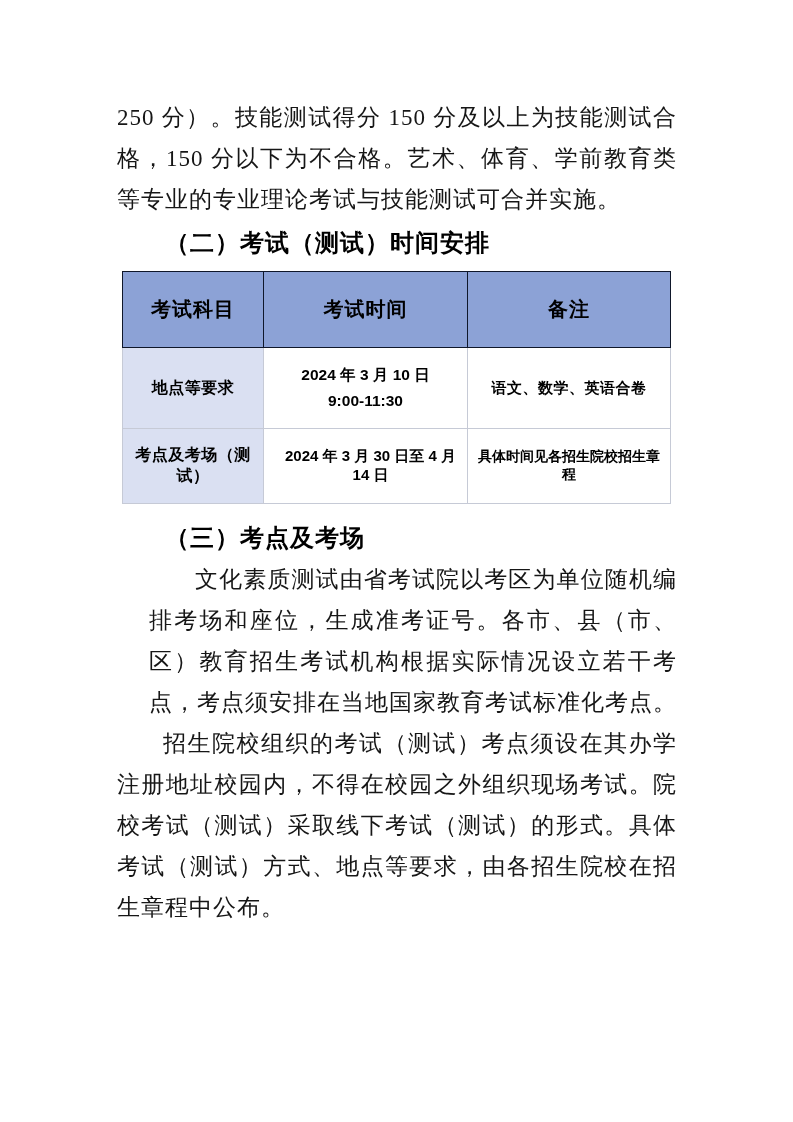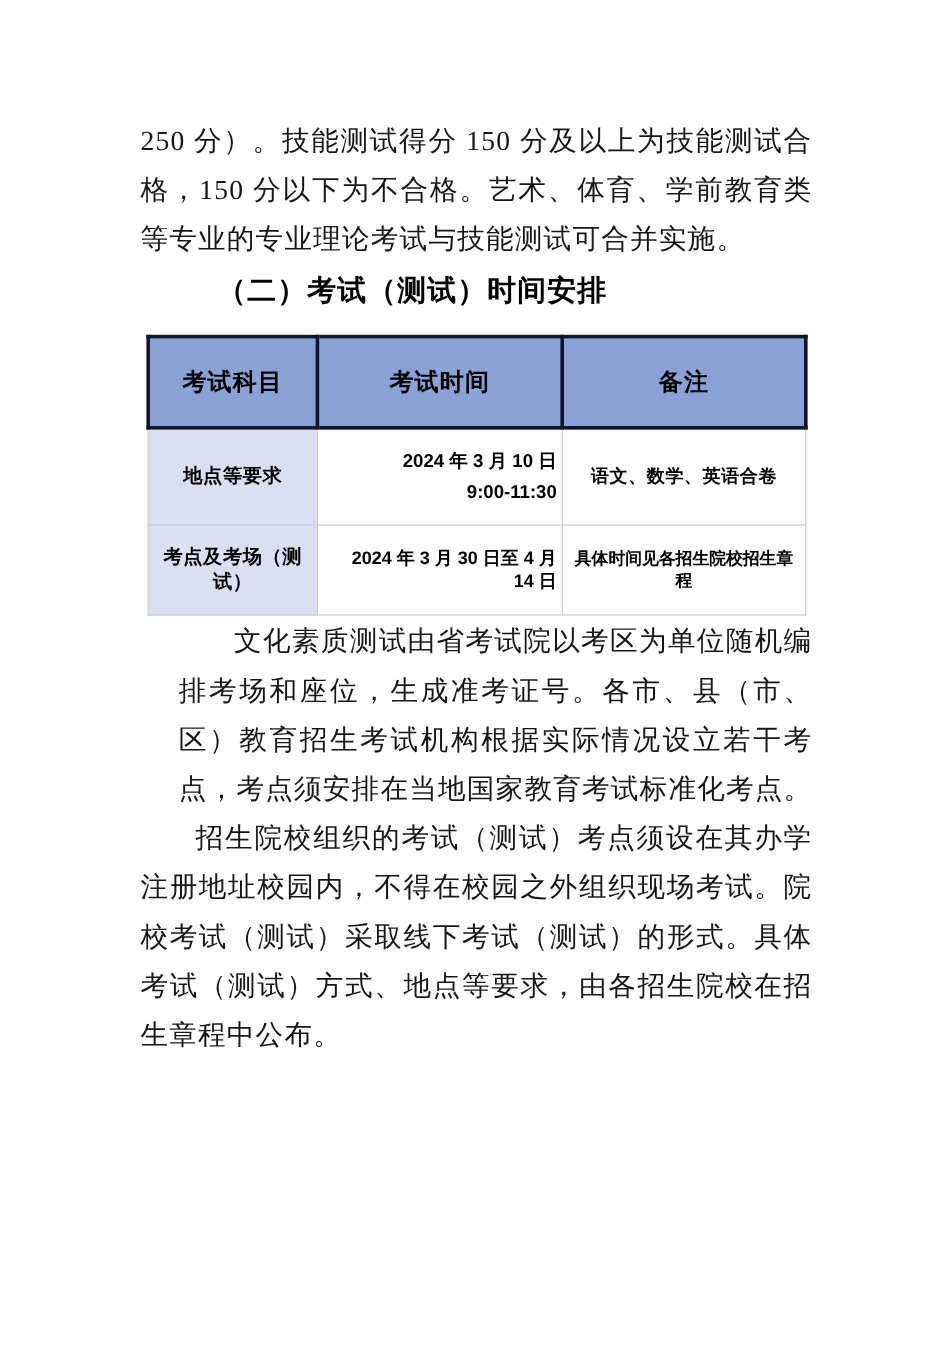--- a/index.html
+++ b/index.html
@@ -30,21 +30,21 @@
     text-align: justify;
     color: #161616;
   }
   .para.first {
     margin-top: 97px;
   }
   .para.indent {
     text-indent: 2em;
   }
   .heading {
-    margin: 16px;
+    margin: 0;
     font-family: "Liberation Sans", sans-serif;
     font-weight: bold;
     font-size: 24px;
     line-height: 41px;
     letter-spacing: 1px;
     text-indent: 48px;
     color: #000000;
   }
   .heading.h2 { margin-top: 2px; }
   .heading.h3 { margin-top: 13px; }
@@ -64,38 +64,38 @@
   table.exam col.c2 { width: 204px; }
   table.exam col.c3 { width: 203px; }
   table.exam th, table.exam td {
     text-align: center;
     vertical-align: middle;
     padding: 2px 4px;
     box-sizing: border-box;
   }
   table.exam th {
     background: #8CA2D6;
-    border: 3px solid #0f172a;
+    border: 1px solid #0f172a;
     font-size: 20px;
     height: 76px;
     letter-spacing: 1px;
   }
   table.exam td {
     border: 1px solid #C6CAD6;
     background: #ffffff;
     font-size: 16px;
   }
   table.exam tr.r1 td { height: 81px; }
   table.exam tr.r2 td { height: 75px; }
   table.exam td.subject {
     background: #DAE0F2;
     font-size: 16px;
     letter-spacing: 0.5px;
   }
-  table.exam td.time { font-size: 15.5px; text-align: right; }
+  table.exam td.time { font-size: 15.5px; }
   table.exam td.time .tline { line-height: 26px; }
   table.exam tr.r2 td.time { font-size: 15px; padding-left: 14px; }
   table.exam td.note { font-size: 15px; letter-spacing: 0.5px; }
   table.exam tr.r2 td.note { font-size: 14px; letter-spacing: 0; }
 </style>
 </head>
 <body>
 
 <div class="page">
   <div class="content">
@@ -127,20 +127,21 @@
           <td class="note">语文、数学、英语合卷</td>
         </tr>
         <tr class="r2">
           <td class="subject">考点及考场（测试）</td>
           <td class="time">2024 年 3 月 30 日至 4 月 14 日</td>
           <td class="note">具体时间见各招生院校招生章程</td>
         </tr>
       </tbody>
     </table>
 
+    <div class="heading h3">（三）考点及考场</div>
 
     <p class="para indent" style="margin-top:1px;margin-left:32px;">文化素质测试由省考试院以考区为单位随机编排考场和座位，生成准考证号。各市、县（市、区）教育招生考试机构根据实际情况设立若干考点，考点须安排在当地国家教育考试标准化考点。</p>
 
     <p class="para indent">招生院校组织的考试（测试）考点须设在其办学注册地址校园内，不得在校园之外组织现场考试。院校考试（测试）采取线下考试（测试）的形式。具体考试（测试）方式、地点等要求，由各招生院校在招生章程中公布。</p>
 
 
   </div>
 </div>
 
 </body></html>

